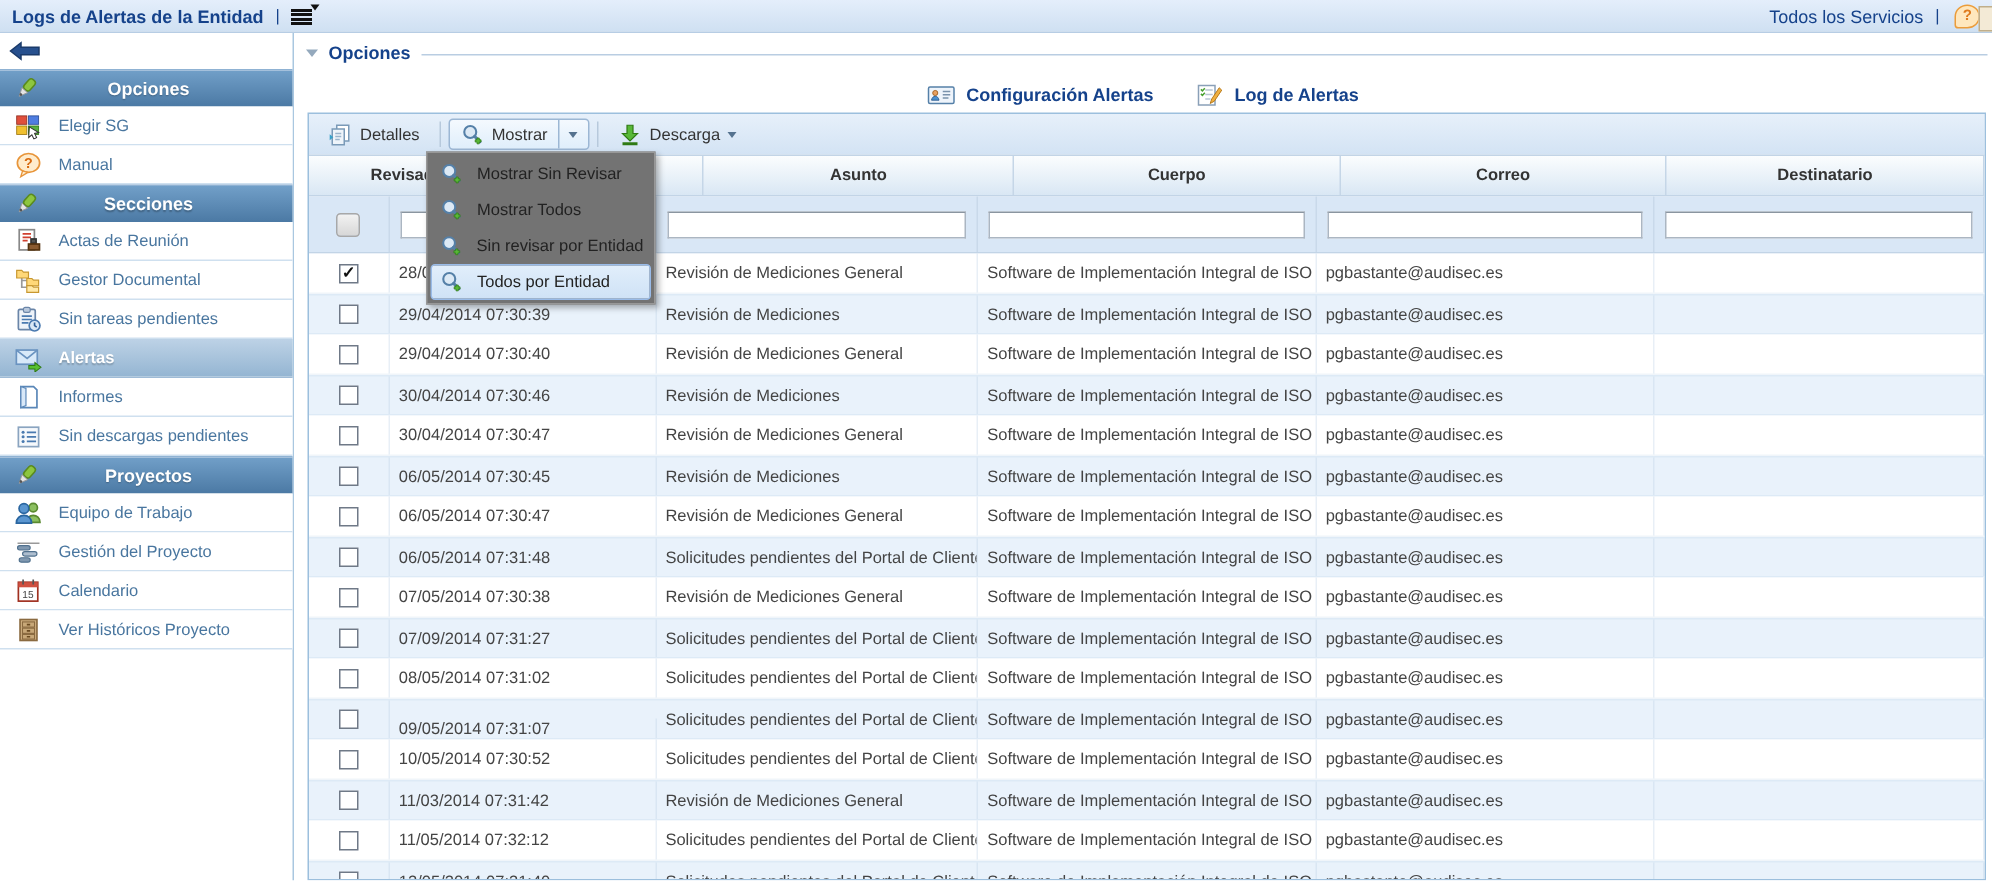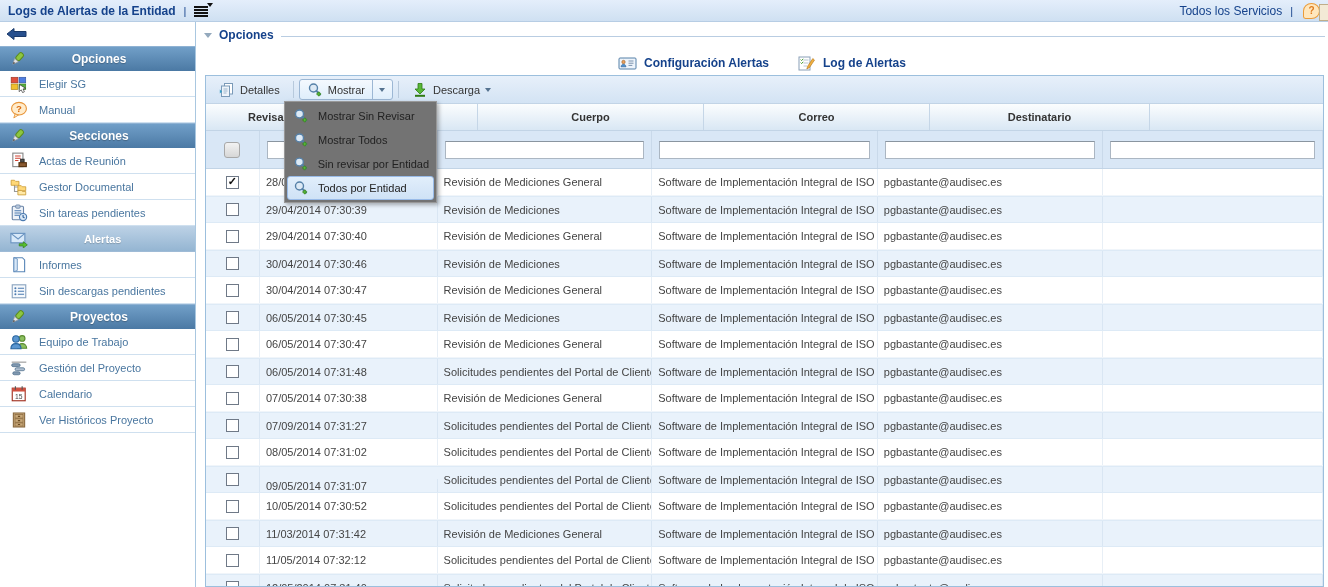--- a/index.html
+++ b/index.html
@@ -31,21 +31,21 @@
   .back-btn{height:24px;display:flex;align-items:center;padding-left:6px;cursor:pointer;}
   .side-header{height:25px;background:linear-gradient(#719fc8,#4b79a4);border-top:1px solid #8fb2d3;
     display:flex;align-items:center;padding-left:8px;box-sizing:border-box;cursor:pointer;}
   .side-header .icon{width:19px;height:16px;}
   .side-header-label{flex:1;text-align:center;color:#fff;font-weight:bold;font-size:12px;
     margin-right:24px;text-shadow:0 1px 1px rgba(0,0,0,.25);}
   .side-item{height:26px;display:flex;align-items:center;padding-left:9px;
     border-bottom:1px solid #cfe0ef;box-sizing:border-box;cursor:pointer;background:#fff;}
   .side-item .icon{width:20px;height:18px;}
   .side-item-label{margin-left:10px;color:#49769f;font-size:11px;white-space:nowrap;}
-  .side-item.selected{background:linear-gradient(#bdd2e6,#94b5d2);border-bottom-color:#9fbbd6;gap:45px;}
+  .side-item.selected{background:linear-gradient(#bdd2e6,#94b5d2);border-bottom-color:#9fbbd6;}
   .side-item.selected .side-item-label{color:#fff;font-weight:bold;text-shadow:0 1px 1px rgba(0,0,0,.2);}
   .icon{display:inline-block;}
   .icon svg{width:100%;height:100%;display:block;}
 
   
   .main{position:absolute;left:196px;top:22px;right:0;bottom:0;background:#fff;overflow:hidden;}
   .fieldset-head{position:absolute;left:8px;top:5px;right:3px;height:16px;display:flex;align-items:center;}
   .fs-toggle{width:0;height:0;border:4px solid transparent;border-top:5px solid #94a9bd;margin-top:5px;cursor:pointer;}
   .fs-legend{color:#15428b;font-weight:bold;font-size:12px;margin:0 7px;}
   .fs-line{flex:1;border-top:1px solid #b9cde2;margin-top:2px;}
@@ -365,20 +365,21 @@
                 <path d="M3 13.8h10" stroke="#2f7a14" stroke-width="2"></path>
               </svg>
           </span>
           <span>Descarga</span>
           <span class="dd-caret"></span>
         </div>
       </div>
       <div class="hdr-row" id="hdr-row">
           <div class="hdr-cell" style="width: 54px;">Revisado</div>
           <div class="hdr-cell" style="width: 178px;"></div>
+          <div class="hdr-cell" style="width: 215px;">Asunto</div>
           <div class="hdr-cell" style="width: 226px;">Cuerpo</div>
           <div class="hdr-cell" style="width: 226px;">Correo</div>
           <div class="hdr-cell" style="width: 220px;">Destinatario</div>
         </div>
       <div class="filter-row" id="filter-row">
           <div class="filter-cell" style="width: 54px;">
             <span class="select-all-box"></span>
           </div>
           <div class="filter-cell" style="width: 178px;">
             <input type="text" style="">

